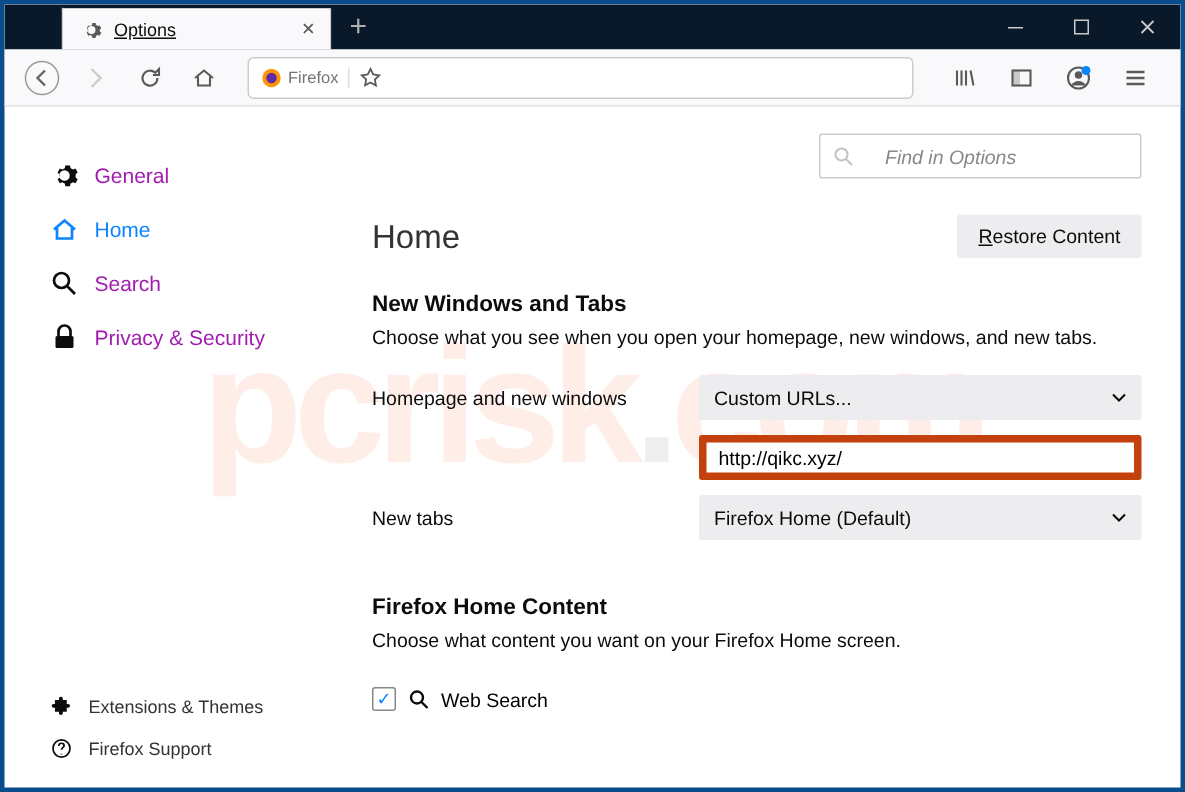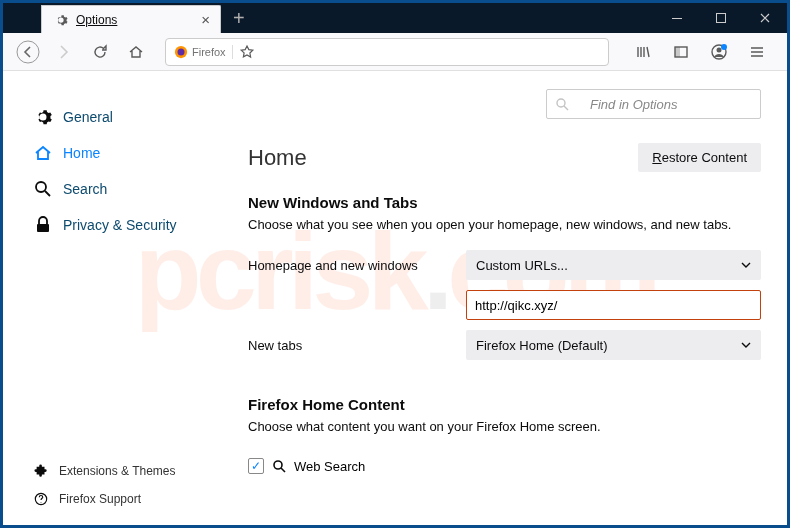--- a/index.html
+++ b/index.html
@@ -27,21 +27,21 @@
     .urlbar { flex: 1; height: 28px; background: #fff; border: 1px solid #ccc; border-radius: 4px; display: flex; align-items: center; padding: 0 8px; margin: 0 8px; gap: 6px; }
     .fx-badge { display: flex; align-items: center; gap: 4px; padding-right: 6px; border-right: 1px solid #ddd; }
     .fx-text { font-size: 11px; color: #737373; }
     .url-text { font-size: 13px; color: #737373; flex: 1; }
     .right-icons { display: flex; gap: 10px; padding: 0 6px; }
     .r-icon { width: 28px; height: 28px; display: flex; align-items: center; justify-content: center; color: #5a5a5a; }
     
     
     .main { display: flex; height: calc(100% - 68px); position: relative; z-index: 1; }
     .sidebar { width: 215px; padding: 28px 0 0 30px; }
-    .side-item { display: flex; align-items: center; gap: 10px; padding: 8px 0; font-size: 14px; color: #0c4a6e; }
+    .side-item { display: flex; align-items: center; gap: 10px; padding: 8px 0; font-size: 14px; color: #a21caf; }
     .side-item.active { color: #0a84ff; }
     .side-icon { width: 20px; height: 20px; display: flex; align-items: center; justify-content: center; }
     .side-bottom { position: absolute; bottom: 12px; left: 30px; }
     .side-bottom .side-item { font-size: 12px; color: #333; padding: 6px 0; }
     .side-bottom .side-icon { width: 16px; height: 16px; }
     
     .content { flex: 1; padding: 18px 26px 0 30px; overflow-y: auto; position: relative; }
     .content::-webkit-scrollbar { width: 16px; }
     .content::-webkit-scrollbar-track { background: #f0f0f0; }
     .content::-webkit-scrollbar-thumb { background: #c0c0c0; border-radius: 2px; }
@@ -53,21 +53,21 @@
     .page-title { font-size: 22px; font-weight: 300; color: #333; }
     .restore-btn { background: #ededf0; border: none; padding: 7px 14px; font-size: 13px; color: #0c0c0d; border-radius: 2px; }
     
     .section-h { font-size: 15px; font-weight: 600; color: #0c0c0d; margin-bottom: 6px; }
     .section-sub { font-size: 13px; color: #0c0c0d; margin-bottom: 18px; }
     
     .form-row { display: flex; align-items: center; margin-bottom: 10px; }
     .form-label { width: 218px; font-size: 13px; color: #0c0c0d; }
     .form-ctrl { flex: 1; }
     .dropdown { width: 100%; height: 30px; background: #ededf0; border: none; border-radius: 2px; display: flex; align-items: center; justify-content: space-between; padding: 0 10px; font-size: 13px; color: #0c0c0d; }
-    .textinput { width: 100%; height: 30px; border: 1px solid #c2410c; border-radius: 2px; padding: 0 8px; font-size: 13px; }
+    .textinput { width: 100%; height: 30px; border: 5px solid #c2410c; border-radius: 2px; padding: 0 8px; font-size: 13px; }
     .btn-row { display: flex; justify-content: flex-end; gap: 8px; margin: 8px 0 14px 232px; }
     .btn { background: #ededf0; border: none; padding: 7px 18px; font-size: 13px; border-radius: 2px; min-width: 138px; }
     
     .home-content { margin-top: 36px; }
     .check-row { display: flex; align-items: center; gap: 8px; padding: 6px 0; font-size: 13px; }
     .checkbox { width: 16px; height: 16px; border: 1px solid #888; border-radius: 2px; display: flex; align-items: center; justify-content: center; color: #0a84ff; font-size: 12px; }
     
     .underline { text-decoration: underline; text-decoration-color: inherit; text-underline-offset: 1px; }
     svg { display: block; }
   </style>

